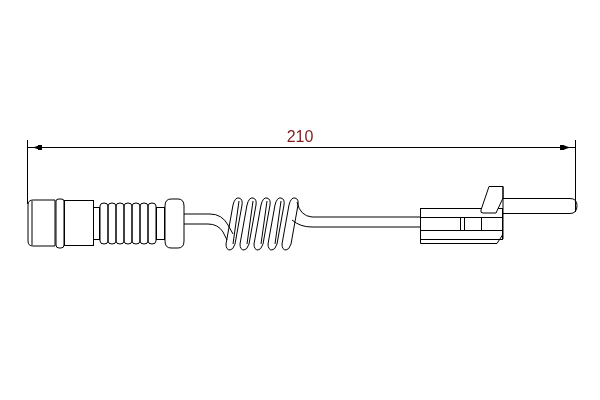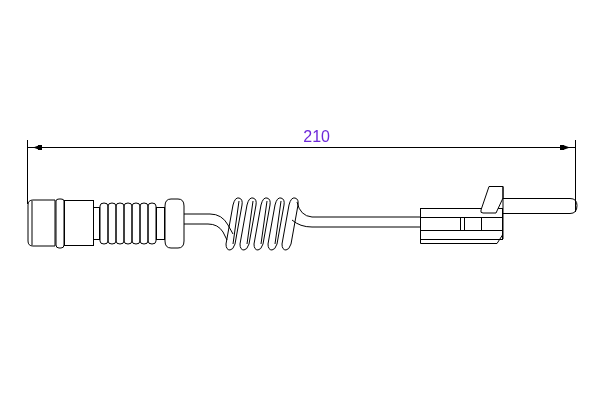--- a/index.html
+++ b/index.html
@@ -1,20 +1,20 @@
 <!DOCTYPE html>
 <html><head>
   <meta charset="utf-8">
   <style>
     html, body { margin: 0; padding: 0; background: #ffffff; }
     body { width: 600px; height: 400px; overflow: hidden; position: relative; font-family: "Liberation Sans", sans-serif; }
     #drawing { position: absolute; left: 0; top: 0; width: 600px; height: 400px; }
     .ln { stroke: #000; stroke-width: 1; fill: none; }
     .fillw { stroke: #000; stroke-width: 1; fill: #fff; }
-    .dim-label { position: absolute; top: 128px; left: 270px; width: 60px; text-align: right; font-size: 16px; color: #6d28d9; line-height: 18px; }
+    .dim-label { position: absolute; top: 128px; left: 270px; width: 60px; text-align: center; font-size: 16px; color: #7f1d1d; line-height: 18px; }
   </style>
 </head>
 <body>
 
 <svg id="drawing" viewBox="0 0 600 400" xmlns="http://www.w3.org/2000/svg">
 
   <g>
     <line class="ln" x1="27.5" y1="140" x2="27.5" y2="204"></line>
     <line class="ln" x1="575.5" y1="140" x2="575.5" y2="212"></line>
     <line class="ln" x1="27.5" y1="147.5" x2="575.5" y2="147.5"></line>

